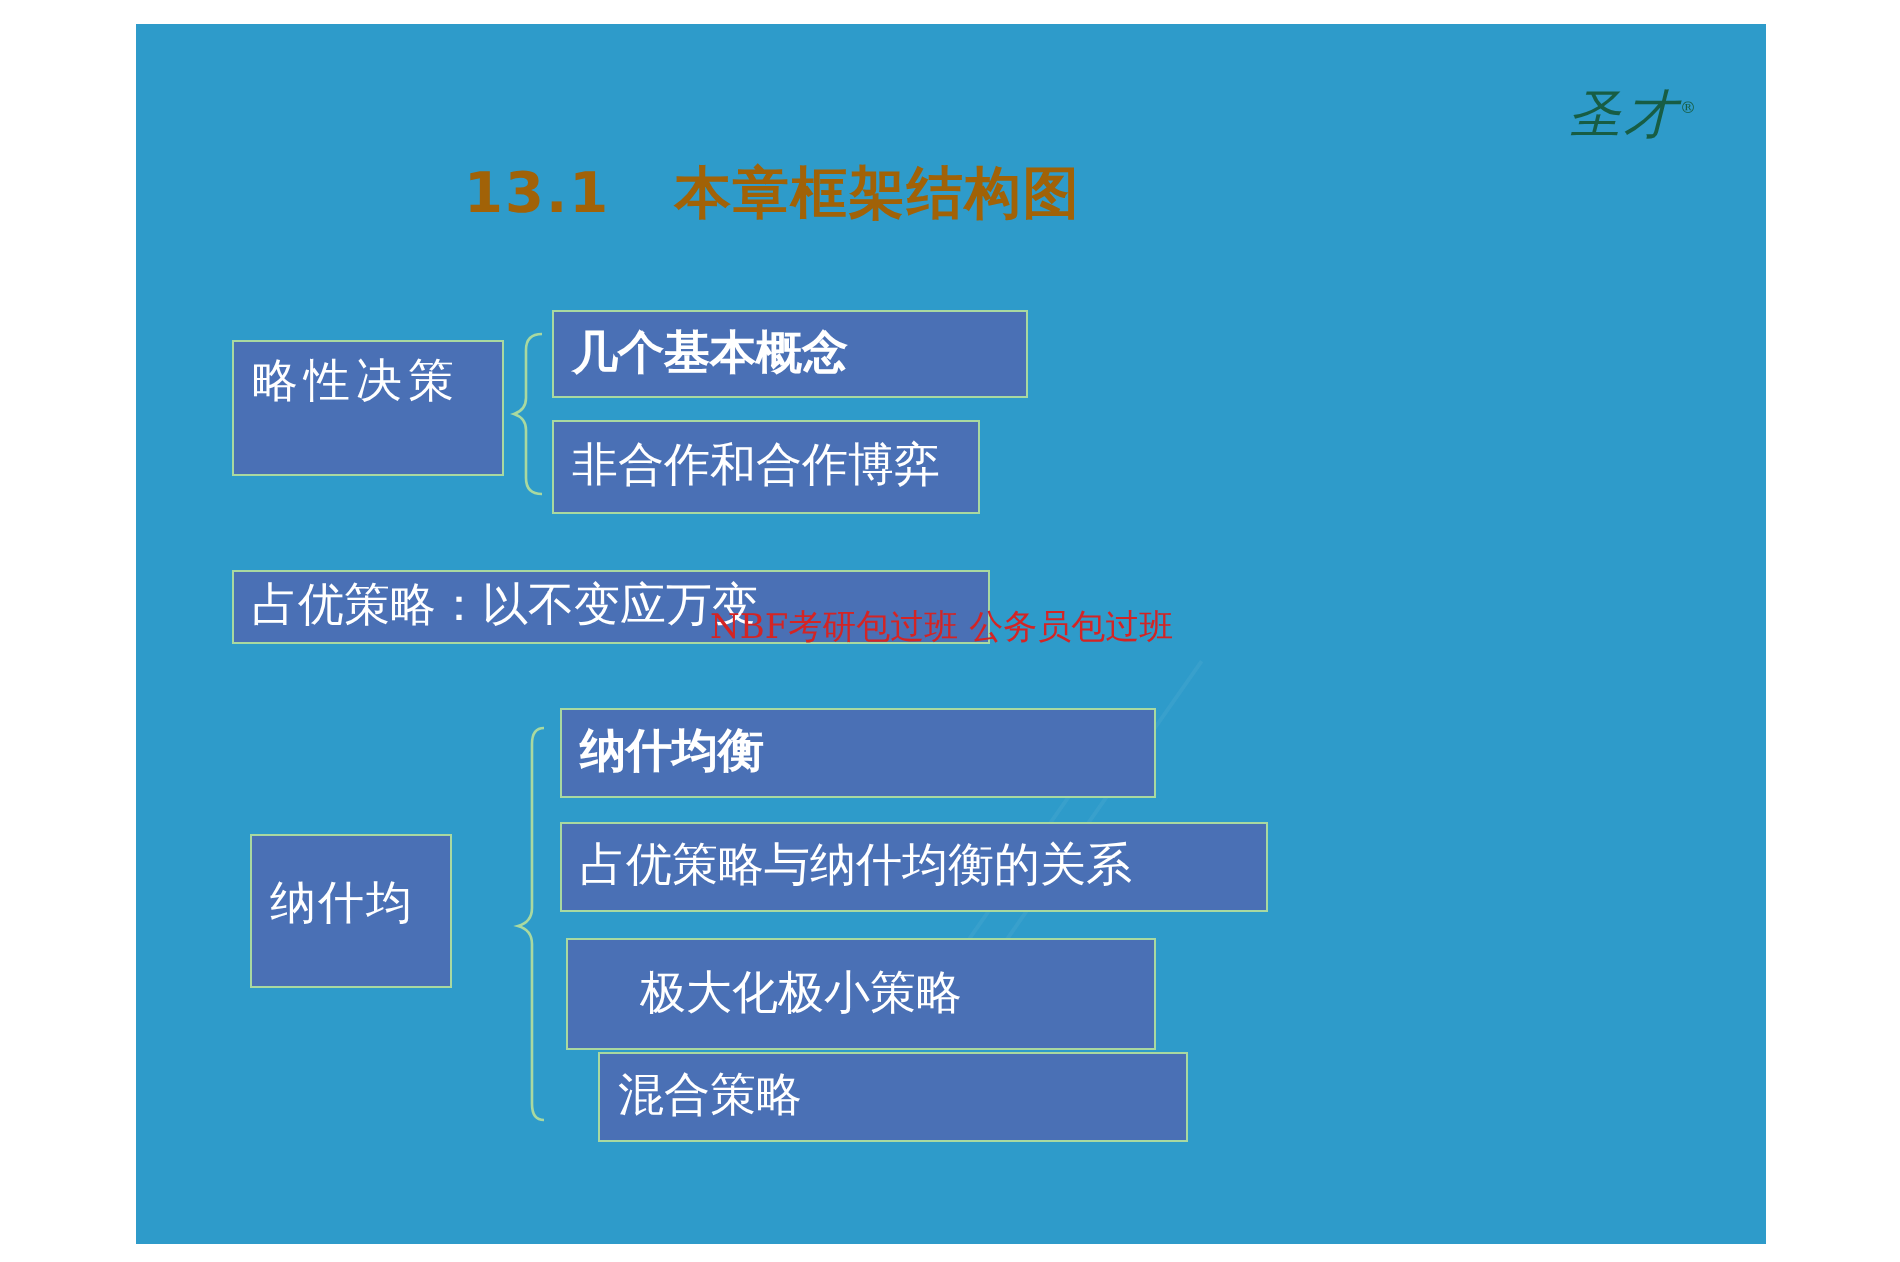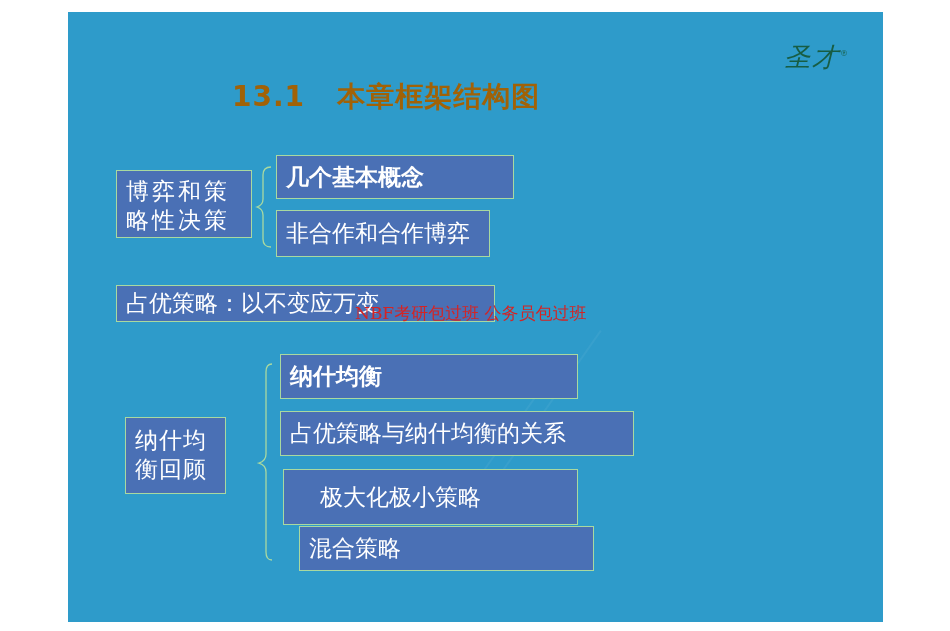--- a/index.html
+++ b/index.html
@@ -51,36 +51,34 @@
 <div class="slide"></div>
 
 <div class="faint" style="left:560px;top:360px;height:160px;"></div>
 <div class="faint" style="left:600px;top:330px;height:200px;"></div>
 
 <div class="logo"><span>圣才</span><sup>®</sup></div>
 
 <div class="title">13.1   本章框架结构图</div>
 
 <div class="box multi" style="left:116px;top:170px;width:136px;height:68px;">
-  <span>博弈和策</span>
   <span>略性决策</span>
 </div>
 <svg class="brace" style="left:255px;top:165px;" width="20" height="85">
   <path d="M16 2 Q8 2 8 10 L8 34 Q8 40 2 42 Q8 44 8 50 L8 74 Q8 82 16 82"></path>
 </svg>
 <div class="box" style="left:276px;top:155px;width:238px;height:44px;font-weight:bold;">几个基本概念</div>
 <div class="box" style="left:276px;top:210px;width:214px;height:47px;">非合作和合作博弈</div>
 
 <div class="box" style="left:116px;top:285px;width:379px;height:37px;">占优策略：以不变应万变</div>
 
 <div class="watermark">NBF考研包过班 公务员包过班</div>
 
-<div class="box multi" style="left:125px;top:417px;width:101px;height:77px;padding-top:8px;letter-spacing:1px;">
+<div class="box multi" style="left:125px;top:417px;width:101px;height:77px;padding-top:20px;letter-spacing:1px;">
   <span>纳什均</span>
-  <span>衡回顾</span>
 </div>
 <svg class="brace" style="left:256px;top:362px;" width="22" height="202">
   <path d="M16 2 Q10 2 10 10 L10 92 Q10 99 3 101 Q10 103 10 110 L10 190 Q10 198 16 198"></path>
 </svg>
 <div class="box" style="left:280px;top:354px;width:298px;height:45px;font-weight:bold;">纳什均衡</div>
 <div class="box" style="left:280px;top:411px;width:354px;height:45px;">占优策略与纳什均衡的关系</div>
 <div class="box" style="left:283px;top:469px;width:295px;height:56px;padding-left:36px;">极大化极小策略</div>
 <div class="box" style="left:283px;top:526px;width:295px;height:45px;margin-left:16px;">混合策略</div>
 
 </body></html>

